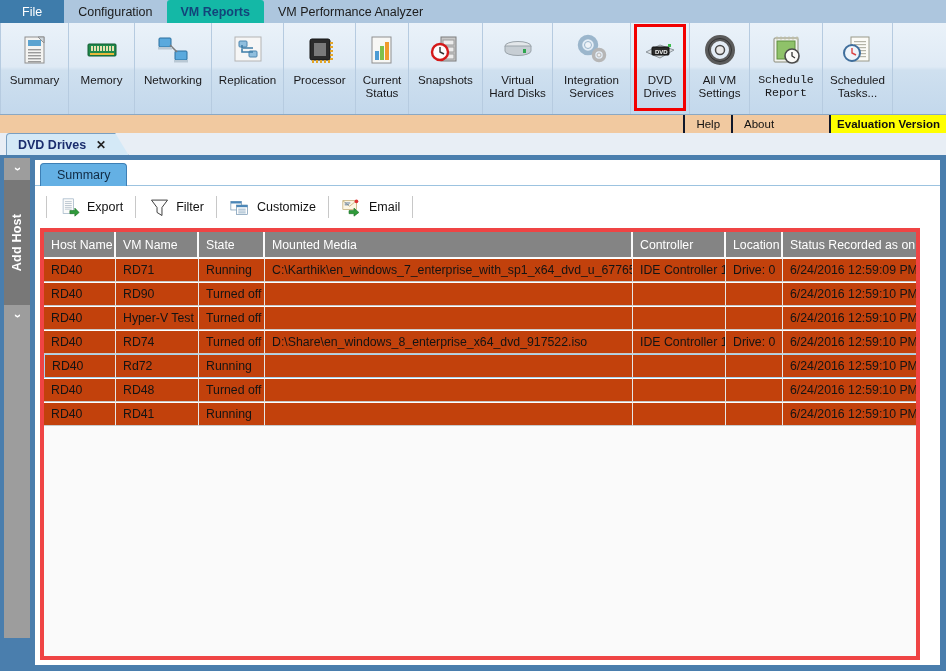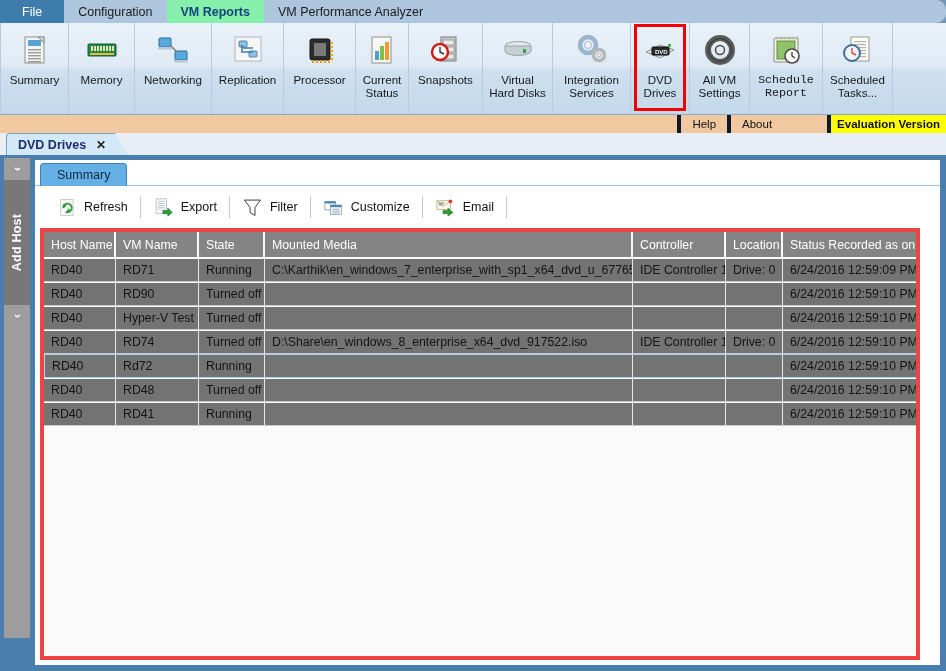--- a/index.html
+++ b/index.html
@@ -10,33 +10,33 @@
     font-family: "Liberation Sans", sans-serif;
     -webkit-font-smoothing: antialiased;
   }
   body { background: #7596b8; }
 
   
   #menubar {
     position: absolute; left: 0; top: 0; width: 946px; height: 23px;
     background: #adc6de;
     display: flex; align-items: stretch;
-    font-size: 12.5px; color: #1b1b1b; border-radius: 10px;
+    font-size: 12.5px; color: #1b1b1b;
   }
   #menubar .mi {
     display: flex; align-items: center; justify-content: center;
     padding: 0 14px; height: 23px; white-space: nowrap;
     cursor: default;
   }
   #menubar .mi.file {
     background: #3e7cab; color: #ffffff; padding: 0 22px;
     font-size: 12.5px;
   }
   #menubar .mi.active {
-    background: #86efac; color: #12447a; font-weight: bold;
+    background: #14b8a6; color: #12447a; font-weight: bold;
     border-top-left-radius: 3px; border-top-right-radius: 3px;
   }
 
   
   #ribbon {
     position: absolute; left: 0; top: 23px; width: 946px; height: 92px;
     background: linear-gradient(to bottom, #eaf2f9 0%, #dfeaf5 48%, #cfe0ef 52%, #c3d8ec 100%);
     border-bottom: 1px solid #8aa8c4;
     display: flex; align-items: stretch;
   }
@@ -60,21 +60,21 @@
     border: 3px solid #f20000; pointer-events: none;
   }
 
   
   #helpbar {
     position: absolute; left: 0; top: 115px; width: 946px; height: 18px;
     background: #f1c9a0;
     display: flex; align-items: center; justify-content: flex-end;
     font-size: 11.5px; color: #111;
   }
-  #helpbar .hb { padding: 0 11px; height: 18px; line-height: 18px; border-left: 4px solid #0f172a; cursor: default;}
+  #helpbar .hb { padding: 0 11px; height: 18px; line-height: 18px; border-left: 2px solid #0f172a; cursor: default;}
   #helpbar .hb.eval { background: #ffff00; font-weight: bold; padding: 0 6px; margin-left: 44px; }
 
   
   #doctabs {
     position: absolute; left: 0; top: 133px; width: 946px; height: 23px;
     background: #e8eef5;
   }
   #doctab {
     position: absolute; left: 6px; top: 0px; height: 23px;
     display: flex; align-items: center;
@@ -162,21 +162,21 @@
     background: #848484; color: #ffffff;
     font-size: 12.3px; font-weight: normal; text-align: left;
     padding: 5px 7px; height: 26px;
     border-right: 2px solid #fafafa;
     border-bottom: 1px solid #fafafa;
     white-space: nowrap; overflow: hidden;
   }
   table.grid td {
     font-size: 12.3px; color: #141414;
     padding: 3px 7px; height: 24px;
-    background: #737373;
+    background: #c2410c;
     border-right: 1px solid #e6e6e6;
     border-bottom: 1px solid #c9c9c9;
     border-top: 1px solid #ffffff;
     white-space: nowrap; overflow: hidden; text-overflow: clip;
   }
   table.grid tr.sel td {
     border-top: 1px solid #a6d3ef;
     border-bottom: 1px solid #a6d3ef;
   }
   table.grid tr.sel td:first-child { border-left: 1px solid #a6d3ef; }
@@ -415,31 +415,20 @@
 
   <div id="pane">
 
     <div id="innertabs">
       <div id="innertab">
         <span>Summary</span>
       </div>
     </div>
 
     <div id="toolbar">
-        <div class="tbtn">
-          <span style="width: 22px; height: 22px; display: flex; align-items: center; justify-content: center;">
-            <svg width="21" height="21" viewBox="0 0 34 34">
-              <rect x="6" y="4" width="20" height="26" fill="#fafafa" stroke="#9fb6c9"></rect>
-              <path d="M10 18 A7 7 0 1 1 14 24" fill="none" stroke="#2e9c3a" stroke-width="3"></path>
-              <path d="M9 12 L16 12 L12 18 Z" fill="#2e9c3a"></path>
-              <path d="M22 24 L15 24 L19 18 Z" fill="#2e9c3a"></path>
-            </svg>
-          </span>
-          <span>Refresh</span>
-        </div>
         <div class="tsep"></div>
         <div class="tbtn">
           <span style="width: 22px; height: 22px; display: flex; align-items: center; justify-content: center;">
             <svg width="21" height="21" viewBox="0 0 34 34">
               <rect x="5" y="3" width="17" height="24" fill="#fbfbfb" stroke="#8fa7bb"></rect>
               <rect x="8" y="7" width="11" height="1.2" fill="#aab8c4"></rect>
               <rect x="8" y="10" width="11" height="1.2" fill="#aab8c4"></rect>
               <rect x="8" y="13" width="11" height="1.2" fill="#aab8c4"></rect>
               <rect x="8" y="16" width="11" height="1.2" fill="#aab8c4"></rect>
               <rect x="8" y="19" width="11" height="1.2" fill="#aab8c4"></rect>

